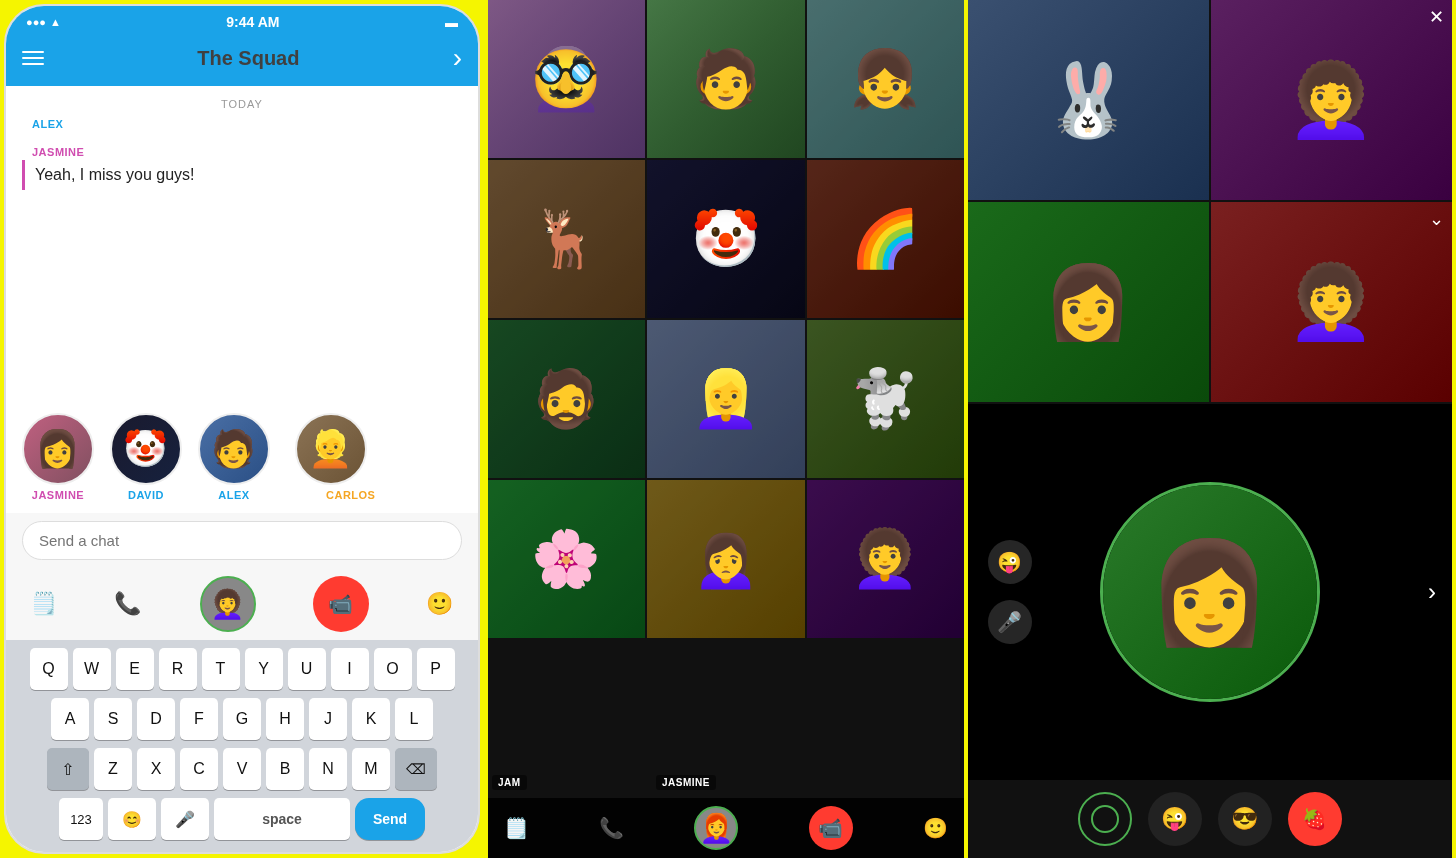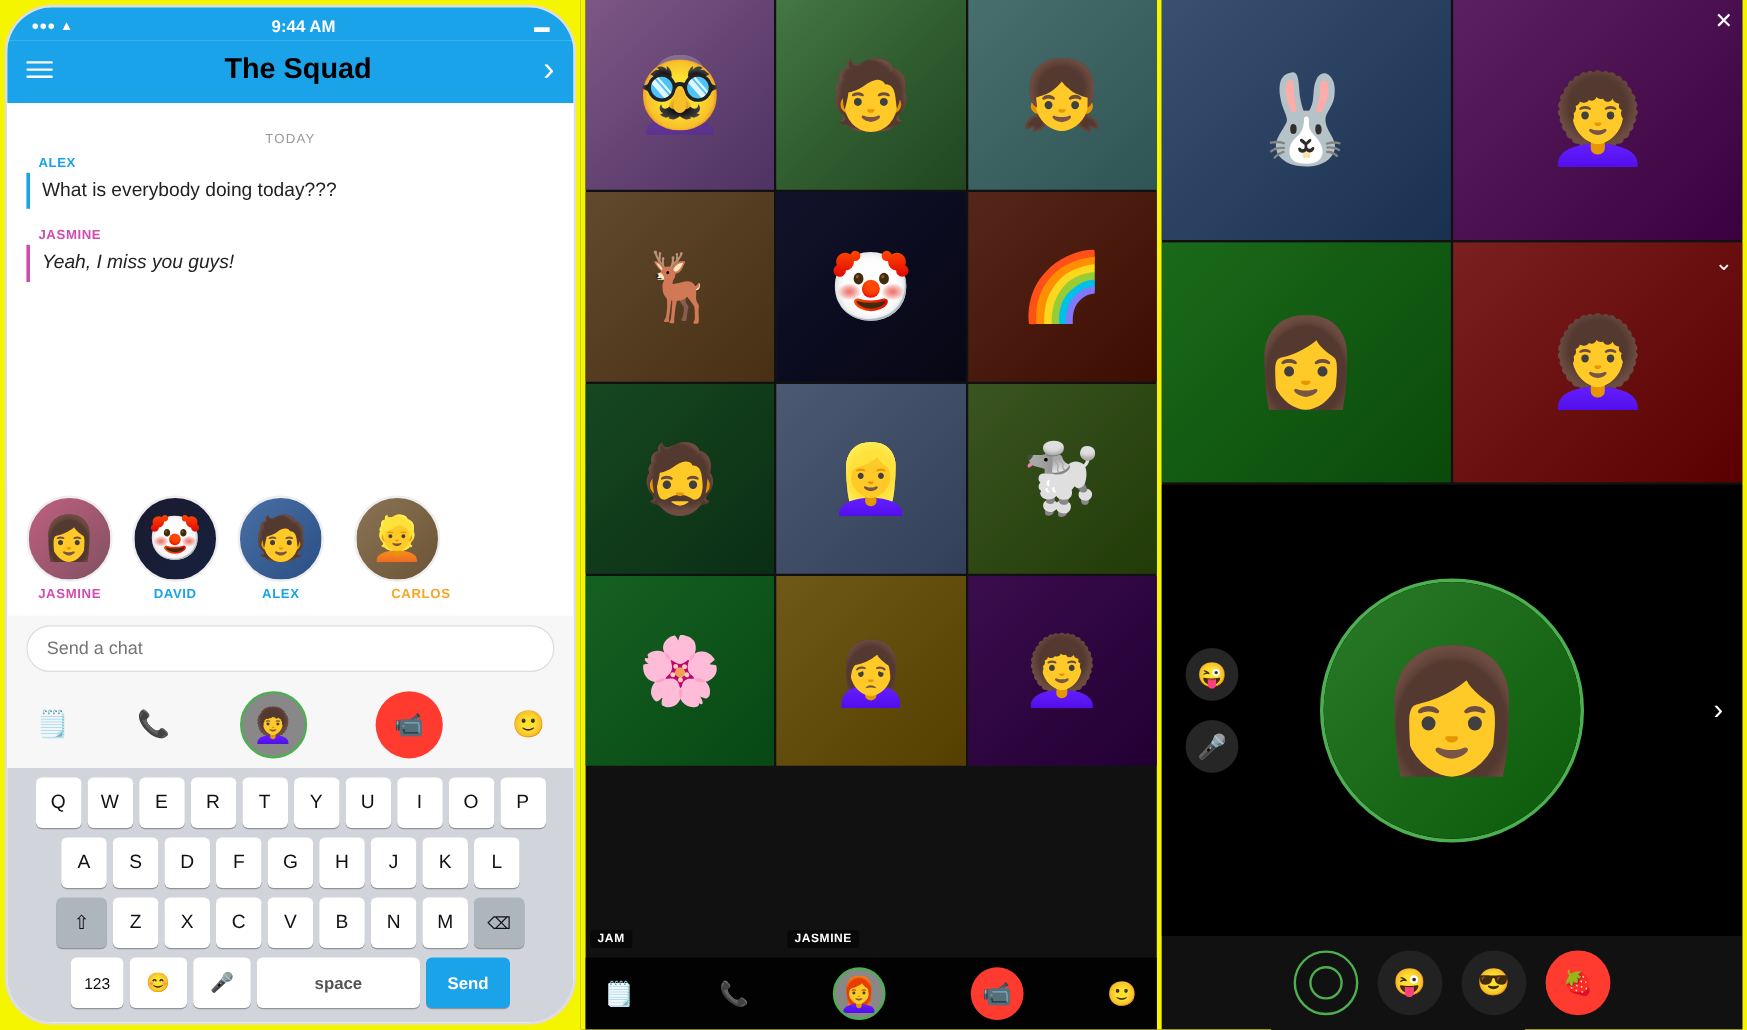--- a/index.html
+++ b/index.html
@@ -43,29 +43,29 @@
       font-weight: 600;
     }
     .status-bar .time { font-weight: 700; font-size: 14px; }
     .nav-bar {
       background: #1aa3e8;
       display: flex;
       align-items: center;
       justify-content: space-between;
       padding: 8px 16px 12px 16px;
     }
-    .nav-title { color: #000000; font-size: 24px; font-weight: 600; }
+    .nav-title { color: #404040; font-size: 20px; font-weight: 600; }
     .nav-icon { color: white; font-size: 22px; cursor: pointer; }
     .hamburger { display: flex; flex-direction: column; gap: 4px; cursor: pointer; }
     .hamburger span { width: 22px; height: 2px; background: white; border-radius: 1px; }
     .chat-area {
       flex: 1;
       background: white;
       overflow-y: auto;
-      padding: 12px 16px;
+      padding: 0 16px;
     }
     .date-divider {
       text-align: center;
       color: #999;
       font-size: 11px;
       letter-spacing: 1px;
       padding: 12px 0 8px;
       font-weight: 500;
     }
     .message-sender {
@@ -81,21 +81,21 @@
       margin-bottom: 16px;
     }
     .message-bubble {
       font-size: 16px;
       color: #222;
       padding: 4px 8px 4px 10px;
       border-left: 3px solid transparent;
       line-height: 1.4;
     }
     .message-alex .message-bubble { border-left-color: #1aa3e8; }
-    .message-jasmine .message-bubble { border-left-color: #d04db0; font-style: italic; }
+    .message-jasmine .message-bubble { border-left-color: #d04db0; }
     .avatars-row {
       display: flex;
       gap: 16px;
       padding: 12px 16px;
       justify-content: flex-start;
     }
     .avatar-item {
       display: flex;
       flex-direction: column;
       align-items: center;
@@ -191,21 +191,21 @@
       display: flex;
       align-items: center;
       justify-content: center;
       font-size: 16px;
       font-weight: 400;
       color: #111;
       cursor: pointer;
       box-shadow: 0 1px 0 rgba(0,0,0,0.3);
     }
     .key.space-key { width: 136px; font-size: 14px; color: #555; font-weight: bold; }
-    .key.send-key { background: #1aa3e8; color: white; width: 70px; font-size: 14px; font-weight: 600; }
+    .key.send-key { background: #1aa3e8; color: white; width: 70px; font-size: 14px; font-weight: 600; border-radius: 14px; }
     .key.num-key { width: 44px; font-size: 13px; }
     .key.emoji-key { width: 48px; }
     .key.shift-key { width: 42px; background: #adb5bd; }
     .key.del-key { width: 42px; background: #adb5bd; font-size: 14px; }
 
     
     .panel-video {
       width: 484px;
       height: 858px;
       background: #111;
@@ -413,21 +413,20 @@
           <span></span>
       </div>
       <span class="nav-title">The Squad</span>
       <span class="nav-icon" style="font-size:28px;font-weight:300;">›</span>
     </div>
 
     <div class="chat-area">
       <div class="date-divider">TODAY</div>
       <div class="message-block message-alex">
         <div class="message-sender">ALEX</div>
-        <div class="message-bubble">What is everybody doing today???</div>
       </div>
       <div class="message-block message-jasmine">
         <div class="message-sender">JASMINE</div>
         <div class="message-bubble">Yeah, I miss you guys!</div>
       </div>
     </div>
 
     <div class="avatars-row">
       <div class="avatar-item">
         <div class="avatar-circle" style="background:linear-gradient(135deg,#c06080,#805060);">

